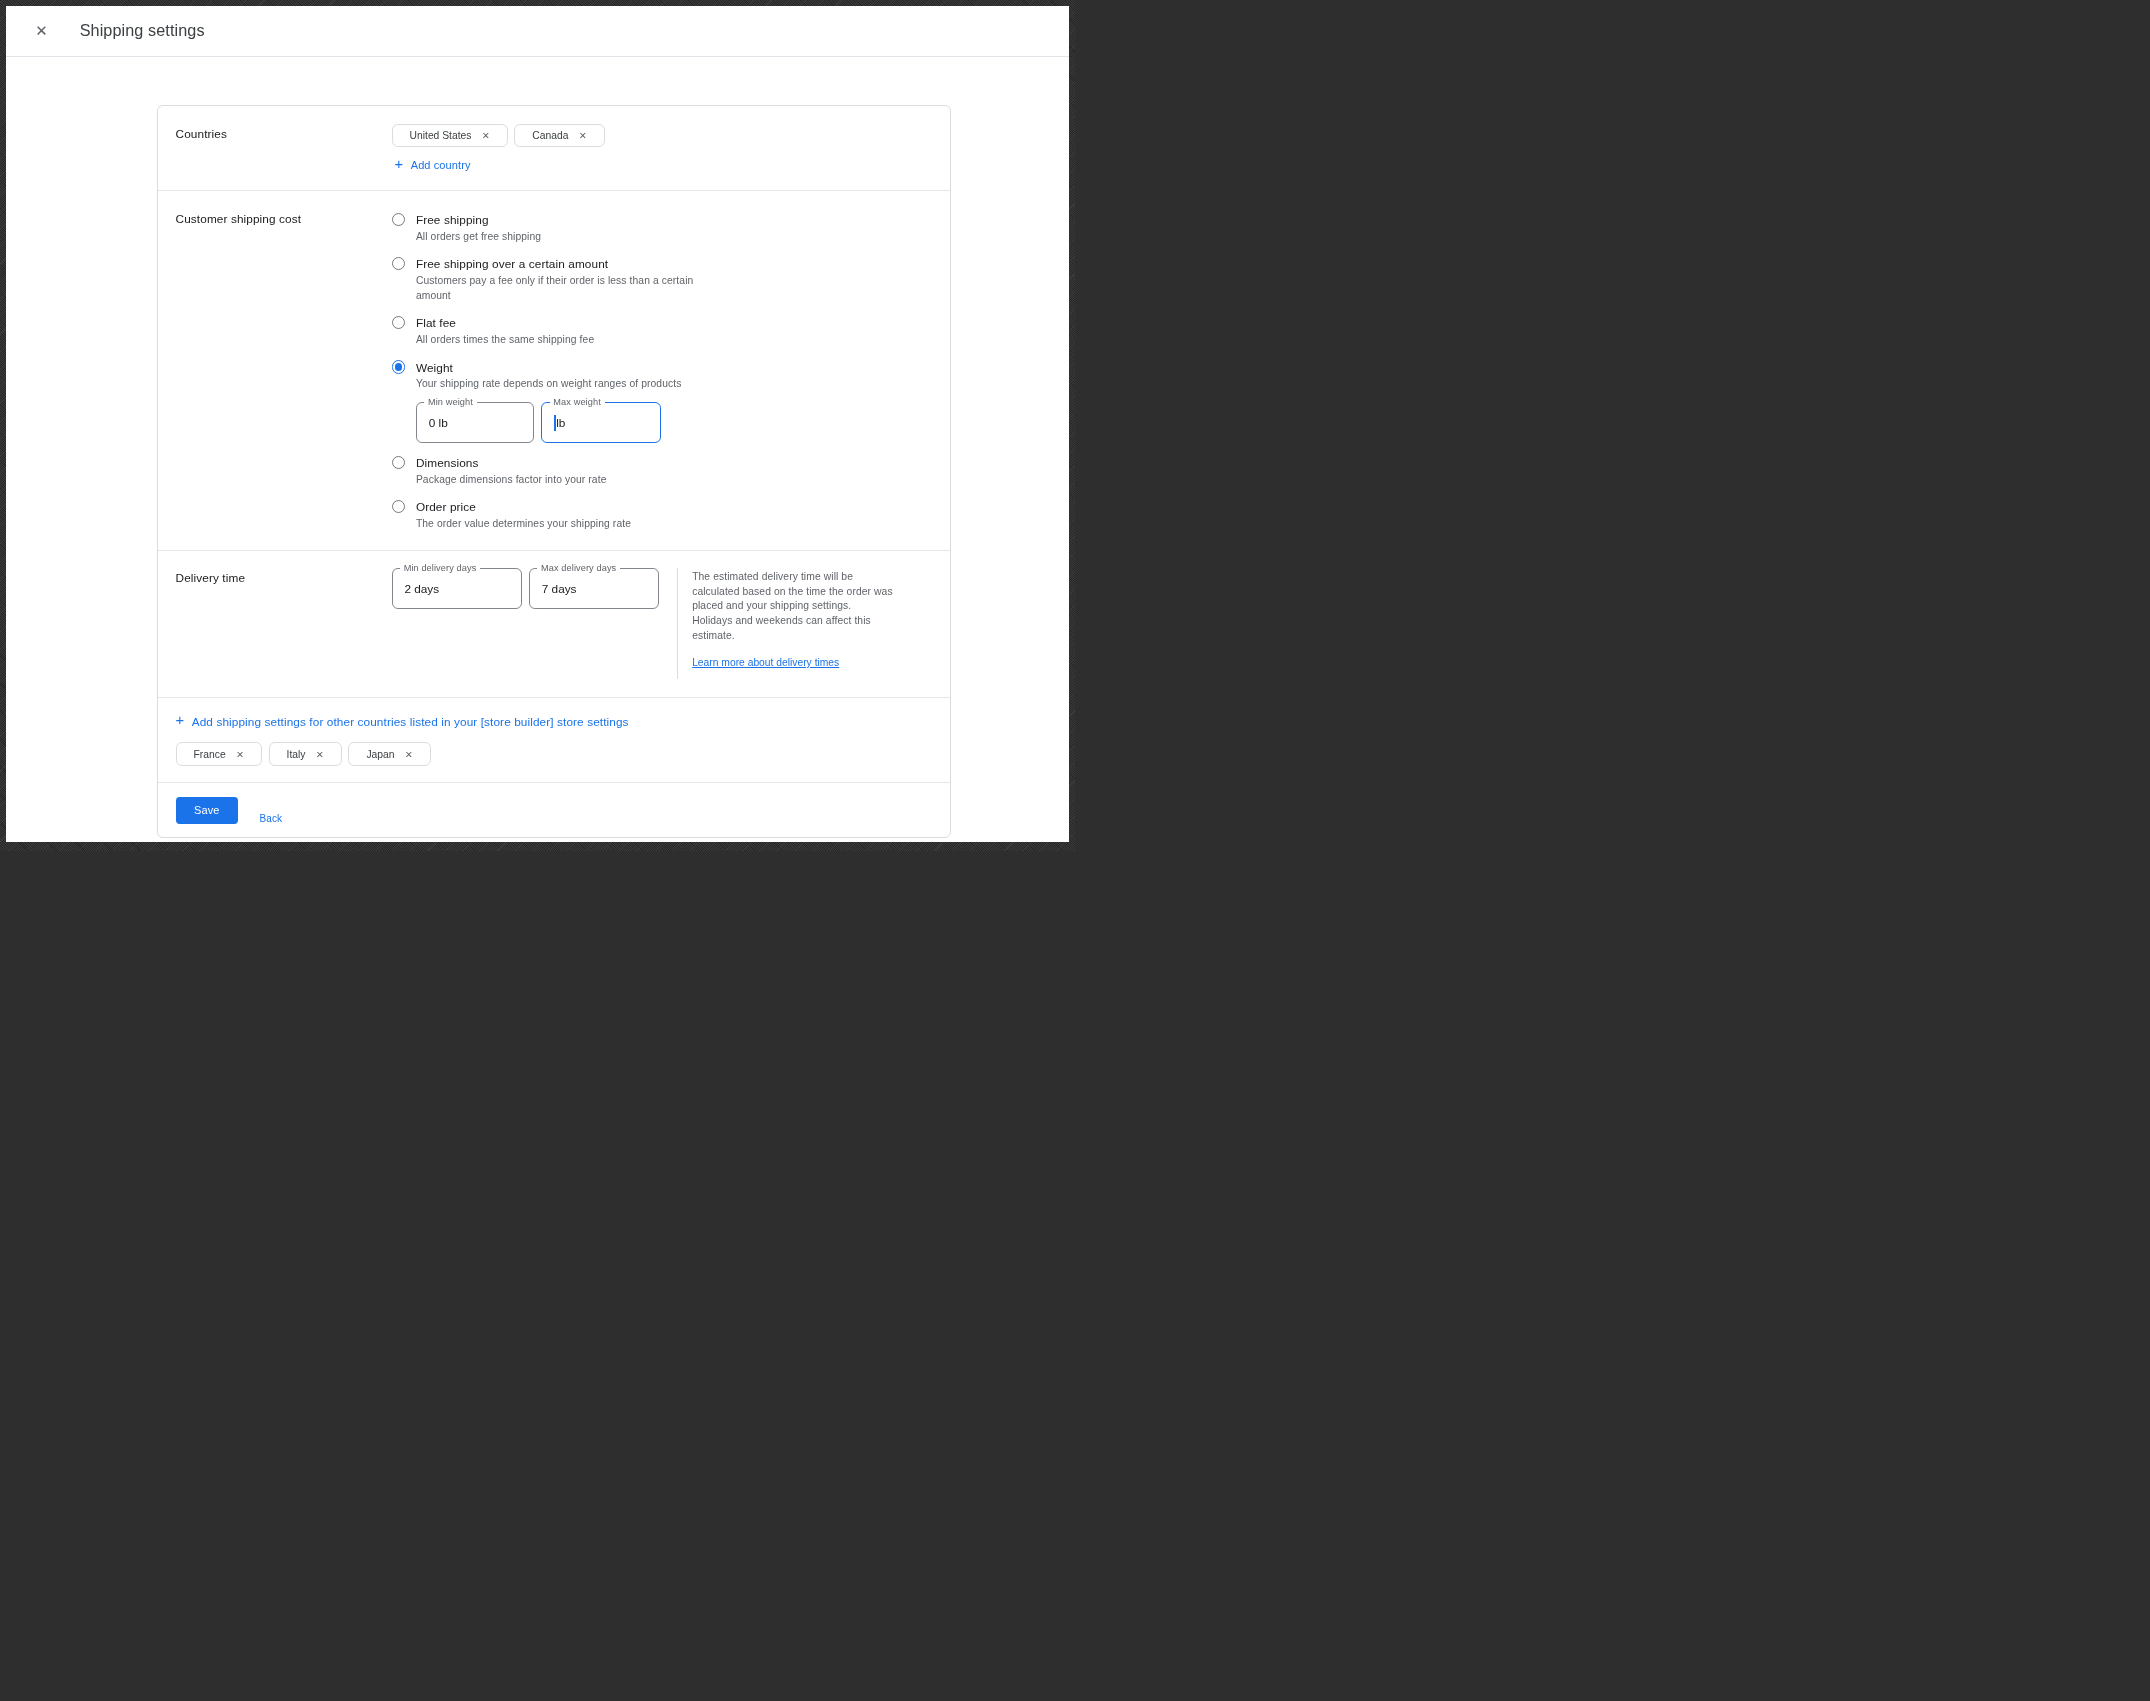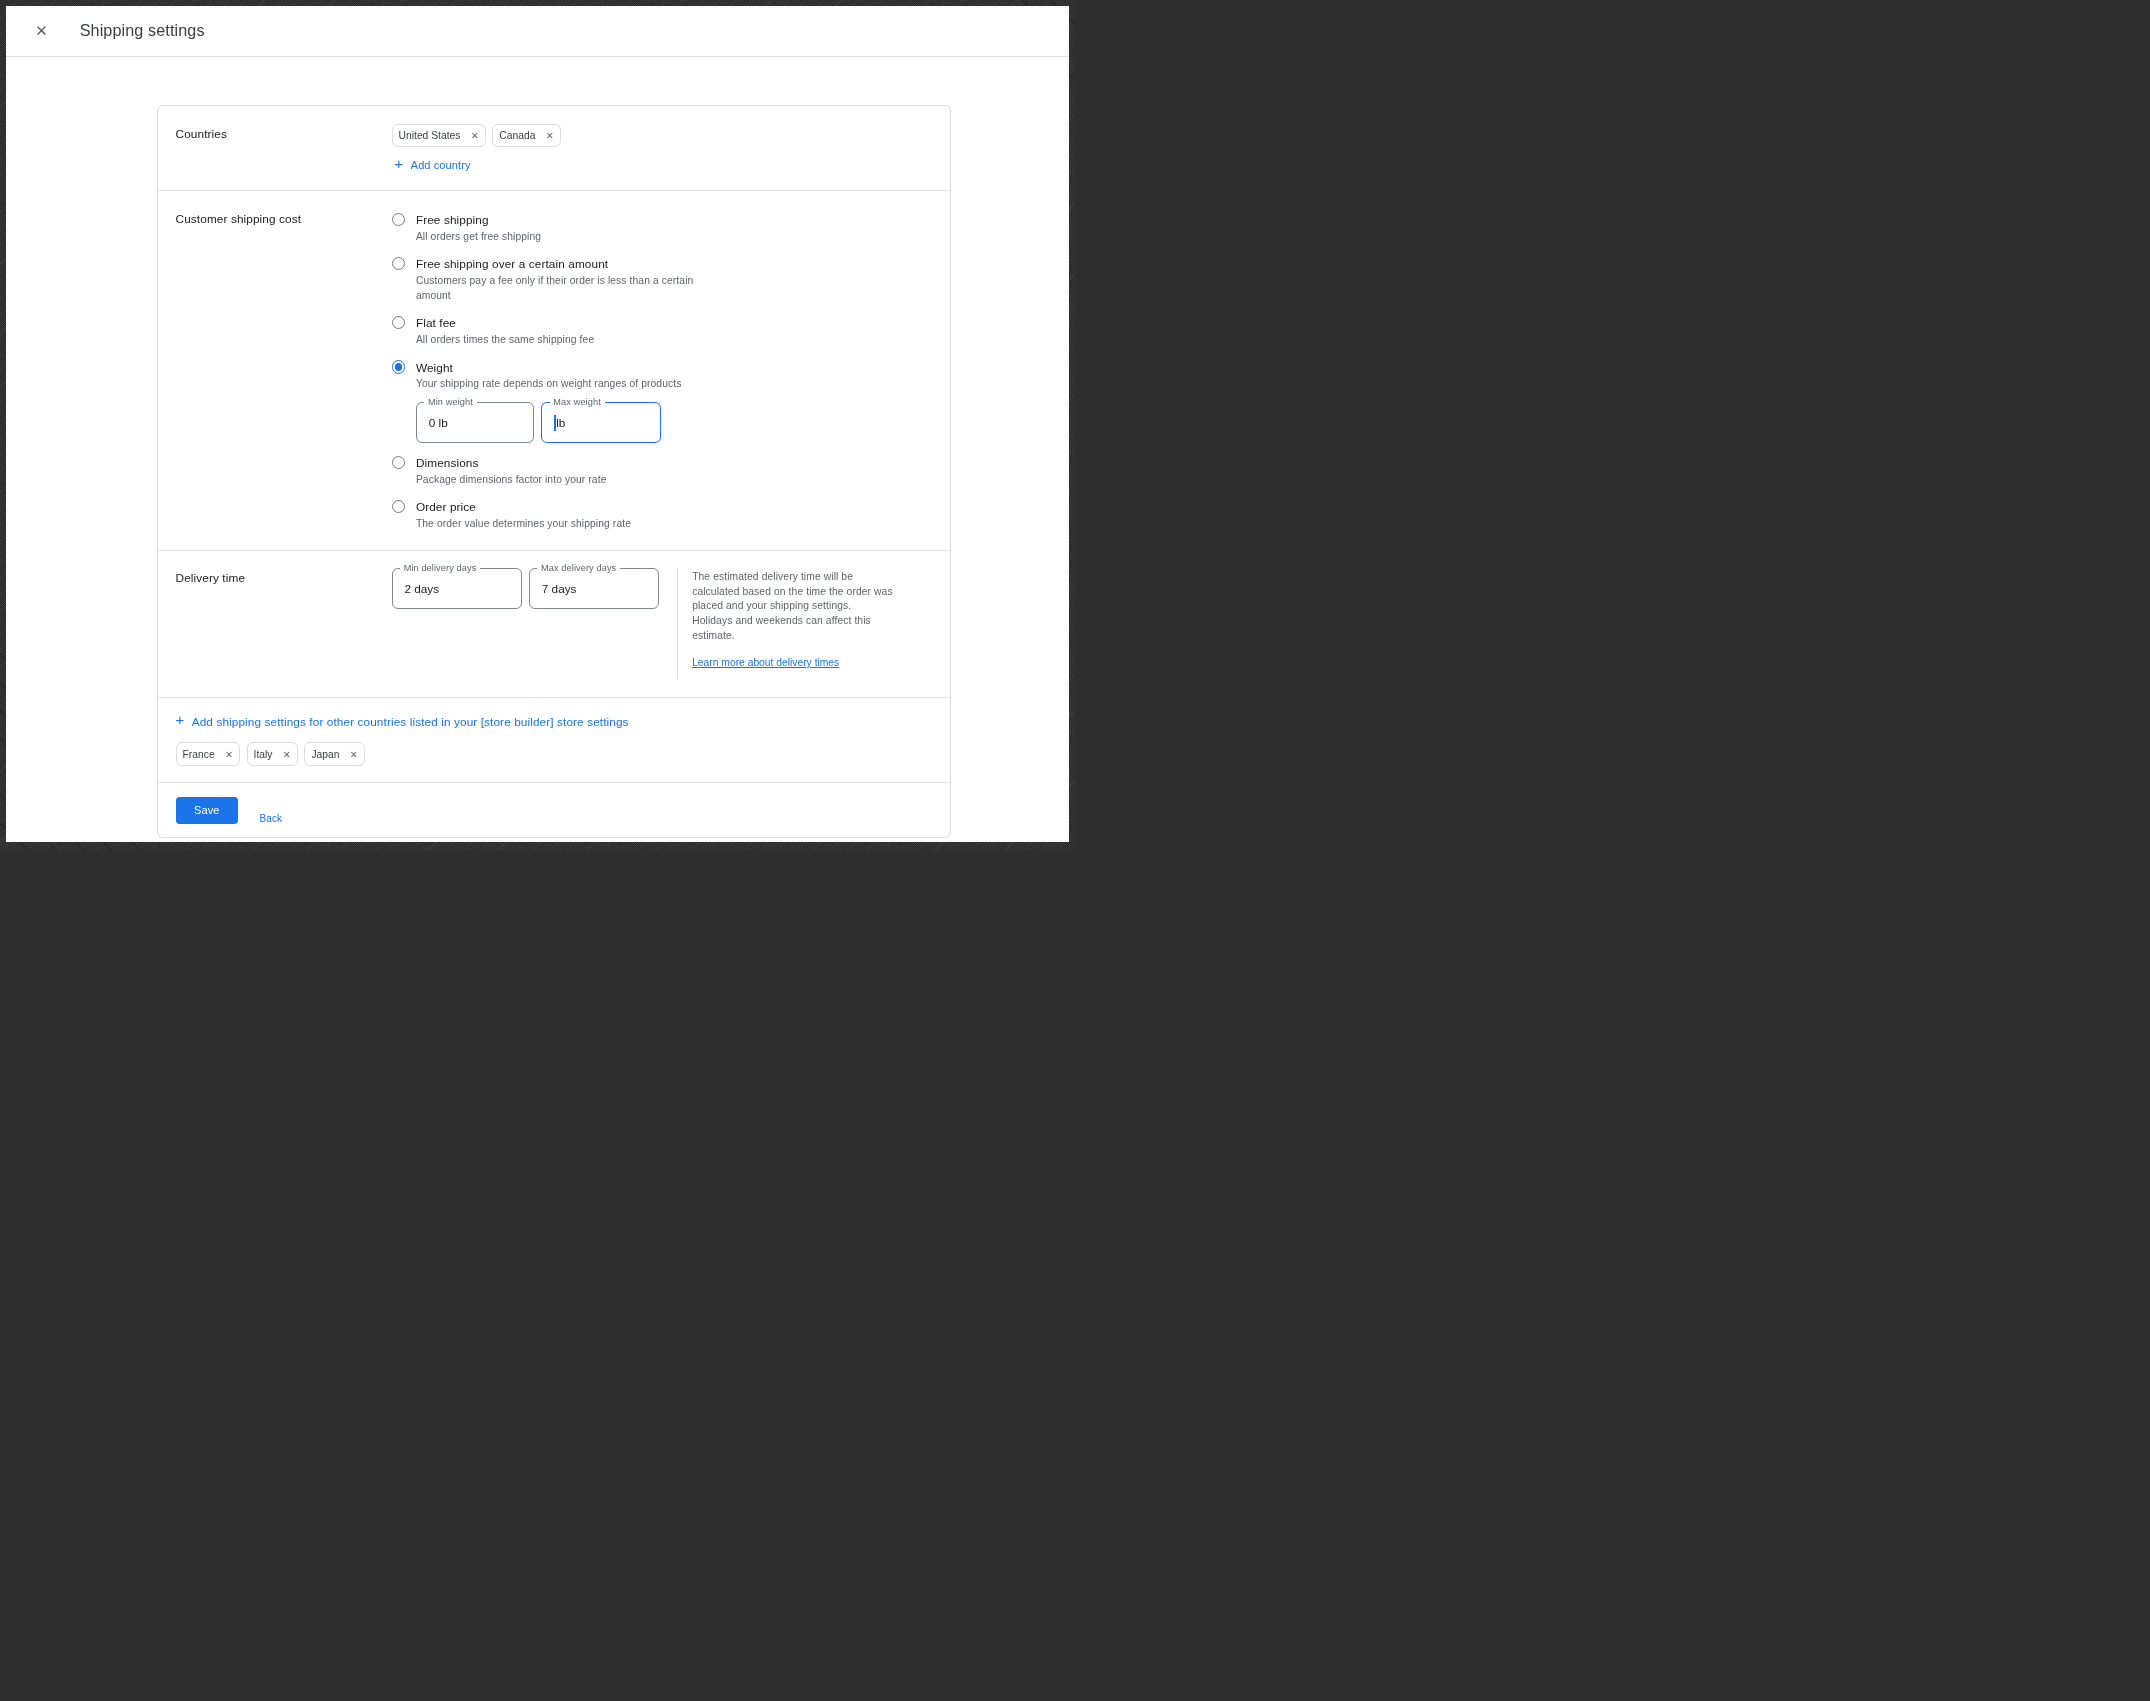--- a/index.html
+++ b/index.html
@@ -56,21 +56,21 @@
     width:216px; flex-shrink:0;
     font-size:11.8px; font-weight:500; color:#202124;
     padding-top:3px; letter-spacing:0.1px;
   }
   .section-content { flex:1; min-width:0; }
 
   
   .chip-row { display:flex; gap:6.6px; flex-wrap:wrap; }
   .chip {
     display:inline-flex; align-items:center;
-    height:23.6px; padding:0 6px;
+    height:23.6px; padding:0 17px;
     border:0.7px solid #dadce0; border-radius:5.9px;
     background:#fff;
     font-size:10.3px; color:#3c4043;
     cursor:default;
   }
   .chip .chip-x {
     margin-left:10.3px; font-size:9.6px; color:#5f6368; cursor:pointer;
   }
 
   

